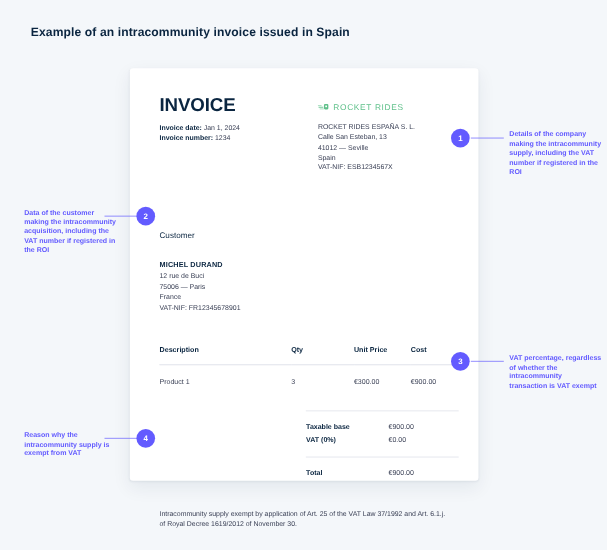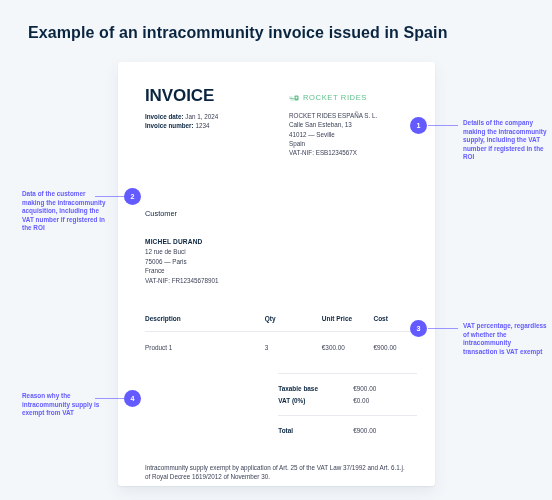--- a/index.html
+++ b/index.html
@@ -13,33 +13,33 @@
     font-family: "Liberation Sans", sans-serif;
     color: #0a2540;
     position: relative;
   }
 
   
   .page-title {
     position: absolute;
     left: 28px;
     top: 24px;
-    font-size: 16px;
+    font-size: 11px;
     font-weight: 700;
     letter-spacing: 0.1px;
     color: #0a2540;
   }
 
   
   .invoice-card {
     position: absolute;
     left: 118px;
     top: 62px;
     width: 317px;
-    height: 424px;
+    height: 375px;
     background: #ffffff;
     border-radius: 3px;
     box-shadow: 0 1px 2px rgba(10,37,64,0.06),
                 0 6px 16px rgba(10,37,64,0.07);
   }
 
   .invoice-inner {
     position: absolute;
     left: 27px;
     top: 24px;

